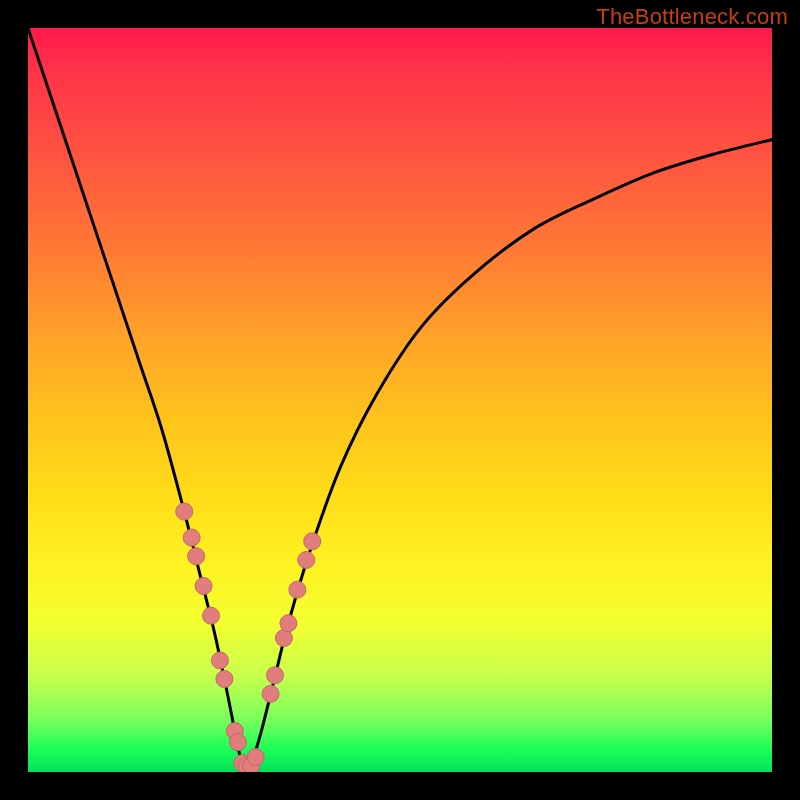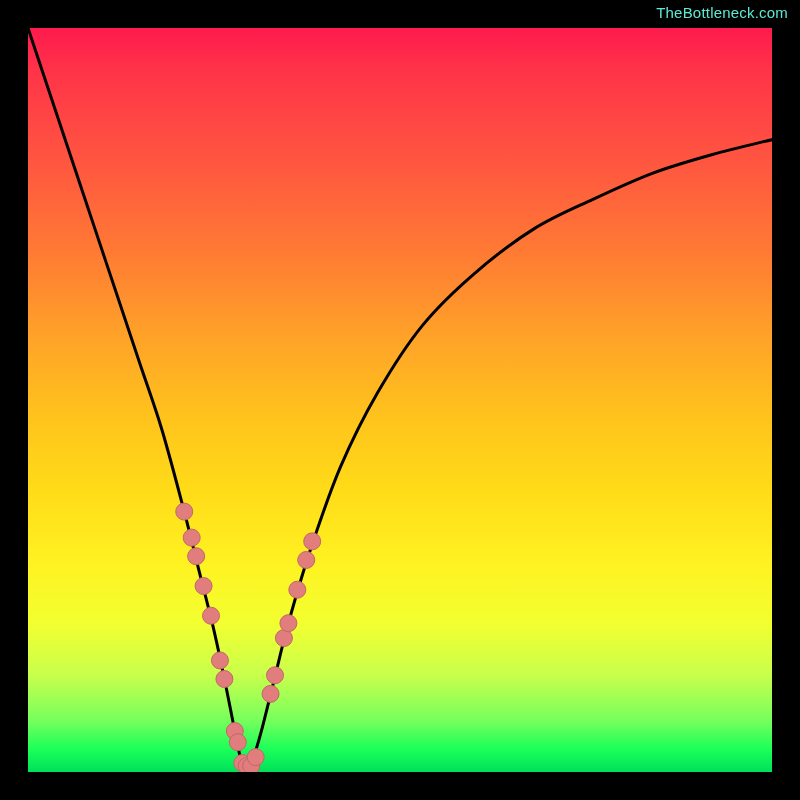--- a/index.html
+++ b/index.html
@@ -47,22 +47,22 @@
     position: absolute;
     left: 0;
     top: 0;
     width: 744px;
     height: 744px;
   }
   .watermark {
     position: absolute;
     top: 4px;
     right: 12px;
-    color: #5eead4;
-    font-size: 15px;
+    color: #c2410c;
+    font-size: 22px;
     letter-spacing: 0.2px;
     user-select: none;
   }
 </style>
 </head>
 <body>
 
 <div class="frame">
   <div class="plot">
     <svg viewBox="0 0 744 744">

